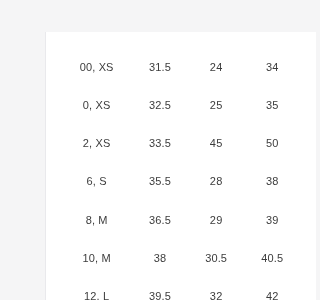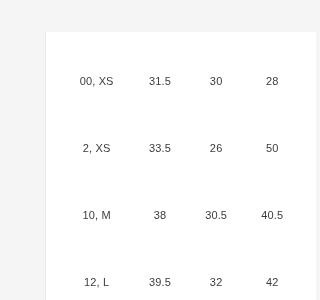--- a/index.html
+++ b/index.html
@@ -72,34 +72,52 @@
         <col class="col-size">
         <col class="col-bust">
         <col class="col-waist">
         <col class="col-hip">
       </colgroup>
       <tbody>
 
         <tr>
           <td>00, XS</td>
           <td>31.5</td>
-          <td>30</td>
-          <td>28</td>
+          <td>24</td>
+          <td>34</td>
+        </tr>
+
+        <tr>
+          <td>0, XS</td>
+          <td>32.5</td>
+          <td>25</td>
+          <td>35</td>
+        </tr>
+
+        <tr>
+          <td>2, XS</td>
+          <td>33.5</td>
+          <td>45</td>
+          <td>50</td>
         </tr>
 
 
         <tr>
-          <td>2, XS</td>
-          <td>33.5</td>
-          <td>26</td>
-          <td>50</td>
+          <td>6, S</td>
+          <td>35.5</td>
+          <td>28</td>
+          <td>38</td>
         </tr>
 
-
-
+        <tr>
+          <td>8, M</td>
+          <td>36.5</td>
+          <td>29</td>
+          <td>39</td>
+        </tr>
 
         <tr>
           <td>10, M</td>
           <td>38</td>
           <td>30.5</td>
           <td>40.5</td>
         </tr>
 
         <tr>
           <td>12, L</td>

